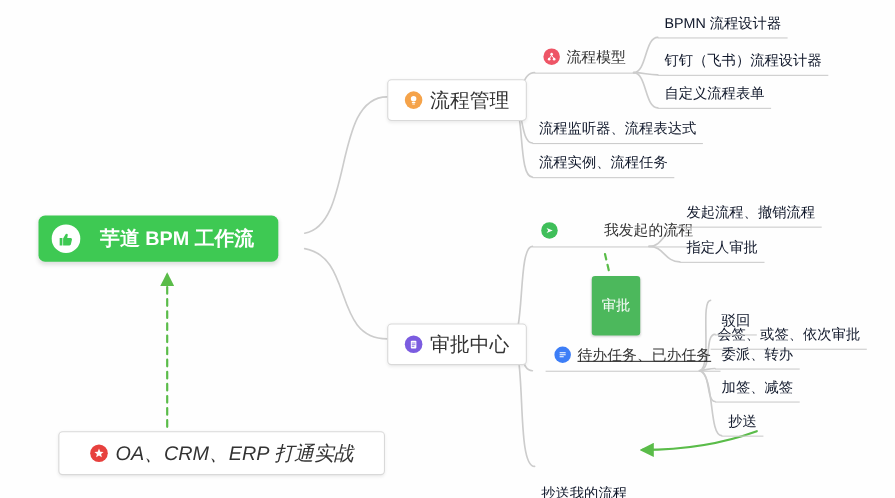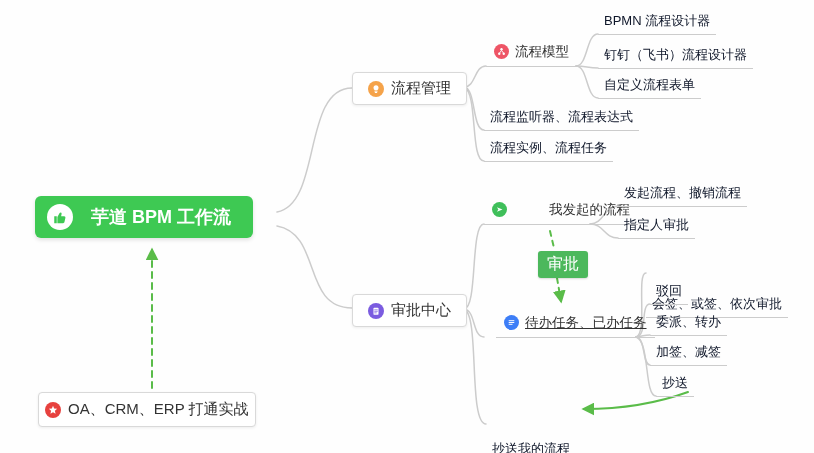--- a/index.html
+++ b/index.html
@@ -7,25 +7,25 @@
   #edges{position:absolute;left:0;top:0;width:814px;height:453px;}
 
   
   .root-node{position:absolute;left:35px;top:196px;display:flex;align-items:center;gap:18px;
     background:#3ec953;color:#fff;border-radius:6px;padding:8px 22px 8px 12px;
     font-size:18px;font-weight:bold;box-shadow:0 2px 4px rgba(0,0,0,.12);white-space:nowrap;}
   .root-badge{width:26px;height:26px;border-radius:50%;background:#fff;display:flex;align-items:center;justify-content:center;flex:0 0 auto;}
 
   
   .box-node{position:absolute;display:flex;align-items:center;gap:7px;background:#fff;
-    border:1px solid #d9d9d9;border-radius:4px;padding:6px 15px;font-size:15px;color:#333;
+    border:1px solid #d9d9d9;border-radius:4px;padding:6px 15px;font-size:18px;color:#333;
     box-shadow:0 1px 3px rgba(0,0,0,.07);white-space:nowrap;}
   .n-process{left:352px;top:72px;}
   .n-approval{left:352px;top:294px;}
-  .n-integration{left:38px;top:392px;padding:7px 6px;}
+  .n-integration{left:53px;top:392px;padding:7px 28px;font-style:italic;}
 
   
   .leaf{position:absolute;border-bottom:1.5px solid #ccc;padding:2px 6px 4px;font-size:13px;
     color:#0f172a;line-height:18px;white-space:nowrap;}
   .lvl2{display:flex;align-items:center;gap:6px;padding:2px 8px 5px;line-height:19px;color:#333;font-size:13.5px;justify-content:flex-end;}
 
   .n-model{left:486px;top:40px;}
   .n-bpmn{left:598px;top:10px;}
   .n-dingtalk{left:598px;top:44px;}
   .n-custom{left:598px;top:74px;}
@@ -46,22 +46,22 @@
   .dot{width:15px;height:15px;border-radius:50%;display:flex;align-items:center;justify-content:center;flex:0 0 auto;}
   .dot-orange{background:#f5a34a;}
   .dot-red{background:#ee5566;}
   .dot-purple{background:#7b5ce0;}
   .dot-green{background:#3fbf5a;}
   .dot-blue{background:#3d7ef7;}
   .dot-crimson{background:#e7413e;}
   .dot-lg{width:16px;height:16px;}
 
   
-  .tag{position:absolute;left:538px;top:251px;background:#4cb85c;color:#fff;font-size:16px;
-    padding:3px 9px;border-radius:3px;white-space:nowrap;box-shadow:0 1px 2px rgba(0,0,0,.15);}
+  .tag{position:absolute;left:538px;top:251px;background:#4cb85c;color:#fff;font-size:13px;
+    padding:18px 9px;border-radius:3px;white-space:nowrap;box-shadow:0 1px 2px rgba(0,0,0,.15);}
 </style>
 </head>
 <body>
 
 <div id="canvas">
 
   <svg id="edges" viewBox="0 0 814 453">
     <defs>
       <marker id="arrow-green" viewBox="0 0 10 10" refX="8" refY="5" markerWidth="6.5" markerHeight="6.5" orient="auto-start-reverse">
         <path d="M0,0 L10,5 L0,10 z" fill="#5abc49"></path>

